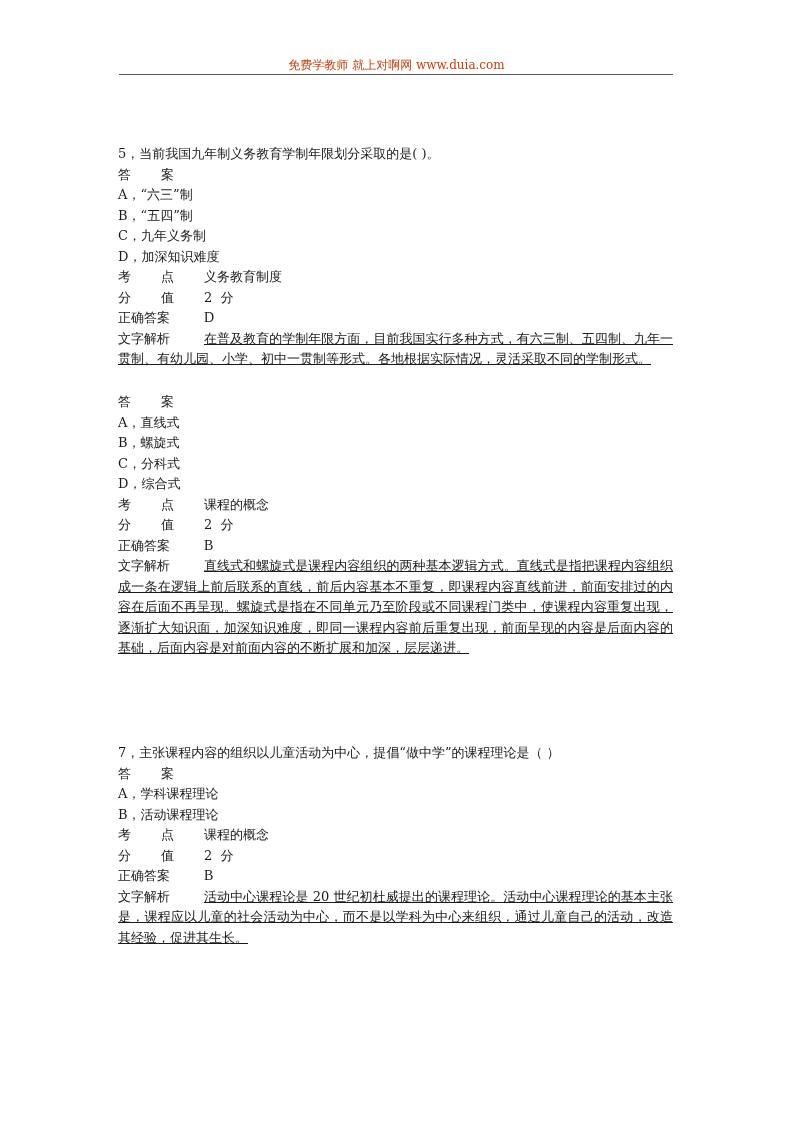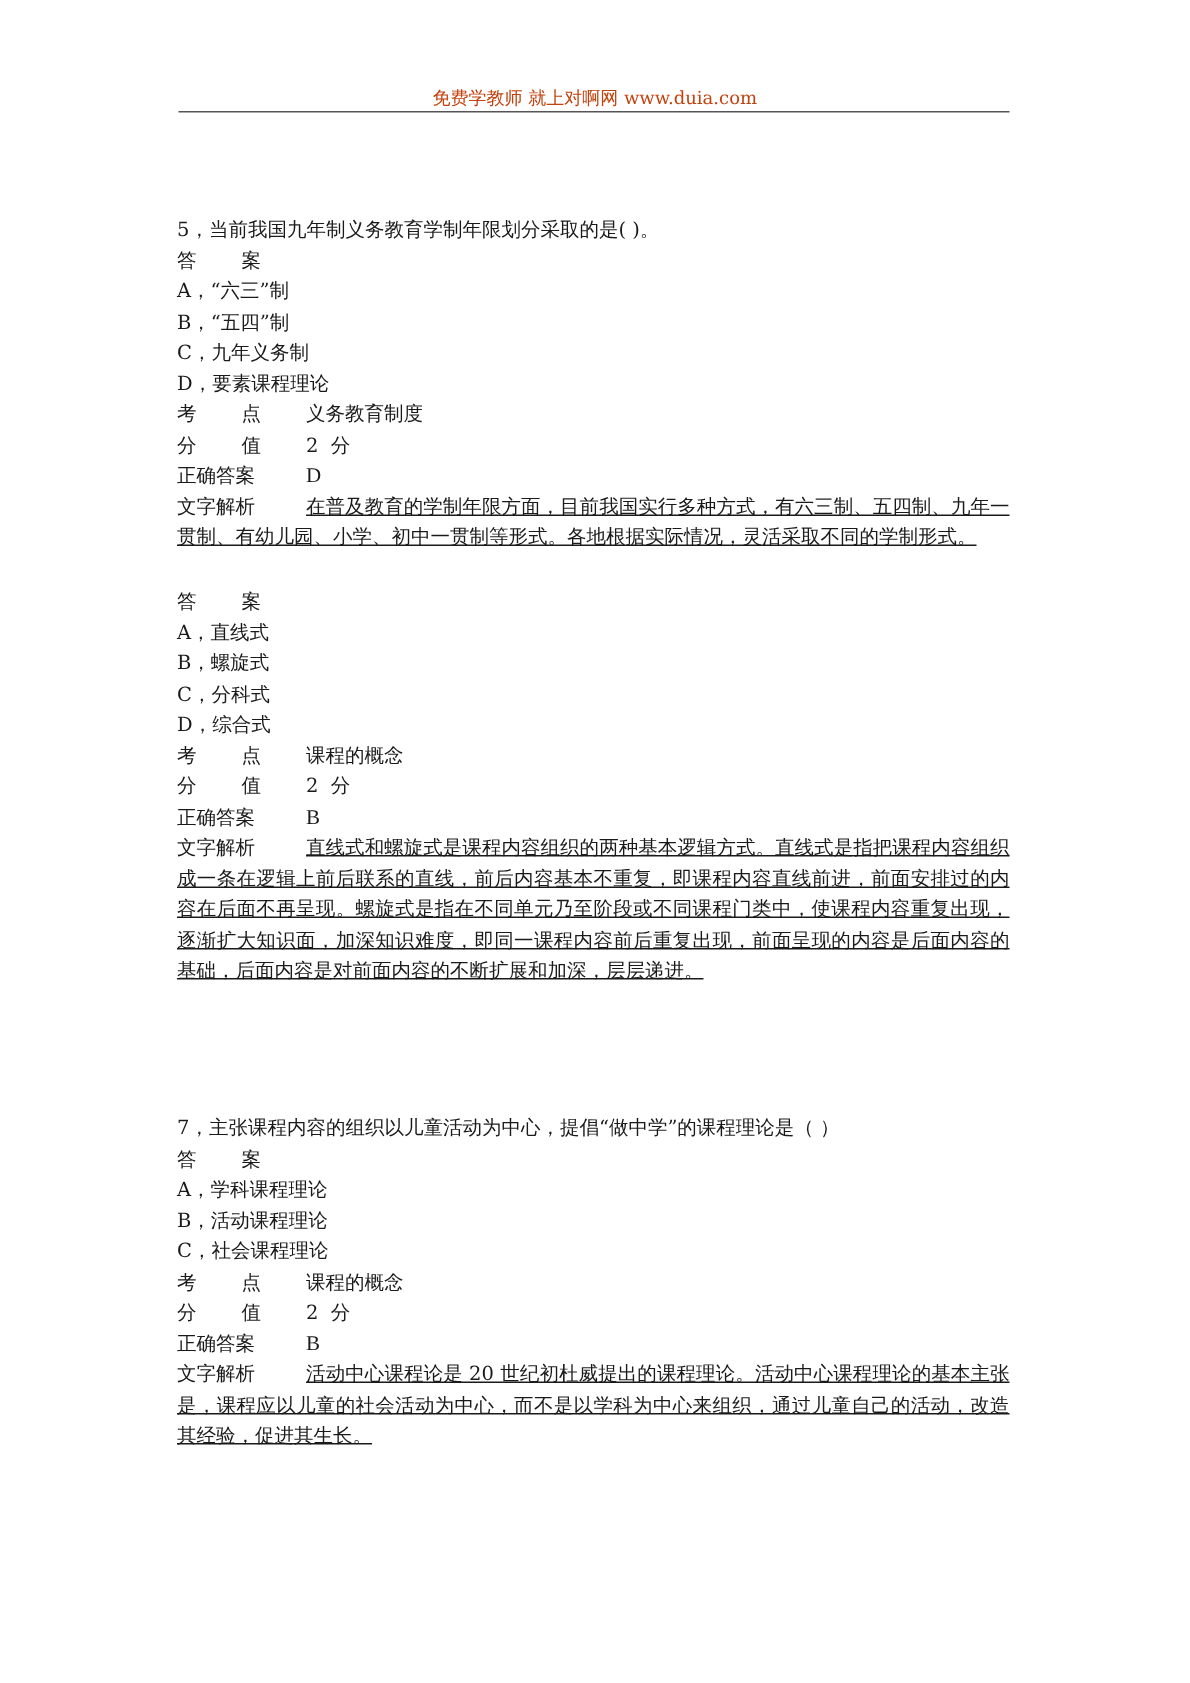--- a/index.html
+++ b/index.html
@@ -25,21 +25,21 @@
 
 <div class="header">免费学教师 就上对啊网 www.duia.com</div>
 <div class="header-rule"></div>
 
 <div class="question q5">
   <div class="line stem">5，当前我国九年制义务教育学制年限划分采取的是(    )。</div>
   <div class="line"><span class="label"><span>答</span><span style="display:inline-block;width:30px"></span><span>案</span></span></div>
   <div class="line">A，“六三”制</div>
   <div class="line">B，“五四”制</div>
   <div class="line">C，九年义务制</div>
-  <div class="line">D，要素课程理论</div>
+  <div class="line">D，加深知识难度</div>
   <div class="line"><span class="label"><span>考</span><span style="display:inline-block;width:30px"></span><span>点</span></span><span>义务教育制度</span></div>
   <div class="line"><span class="label"><span>分</span><span style="display:inline-block;width:30px"></span><span>值</span></span><span style="white-space:pre">2  分</span></div>
   <div class="line"><span class="label">正确答案</span><span class="ans-letter">D</span></div>
   <div class="analysis"><span class="label">文字解析</span><span>在普及教育的学制年限方面，目前我国实行多种方式，有六三制、五四制、九年一贯制、有幼儿园、小学、初中一贯制等形式。各地根据实际情况，灵活采取不同的学制形式。</span></div>
 </div>
 
 <div class="question q6">
   <div class="line"><span class="label"><span>答</span><span style="display:inline-block;width:30px"></span><span>案</span></span></div>
   <div class="line">A，直线式</div>
   <div class="line">B，螺旋式</div>
@@ -49,18 +49,17 @@
   <div class="line"><span class="label"><span>分</span><span style="display:inline-block;width:30px"></span><span>值</span></span><span style="white-space:pre">2  分</span></div>
   <div class="line"><span class="label">正确答案</span><span class="ans-letter">B</span></div>
   <div class="analysis"><span class="label">文字解析</span><span>直线式和螺旋式是课程内容组织的两种基本逻辑方式。直线式是指把课程内容组织成一条在逻辑上前后联系的直线，前后内容基本不重复，即课程内容直线前进，前面安排过的内容在后面不再呈现。螺旋式是指在不同单元乃至阶段或不同课程门类中，使课程内容重复出现，逐渐扩大知识面，加深知识难度，即同一课程内容前后重复出现，前面呈现的内容是后面内容的基础，后面内容是对前面内容的不断扩展和加深，层层递进。</span></div>
 </div>
 
 <div class="question q7">
   <div class="line stem">7，主张课程内容的组织以儿童活动为中心，提倡“做中学”的课程理论是（    ）</div>
   <div class="line"><span class="label"><span>答</span><span style="display:inline-block;width:30px"></span><span>案</span></span></div>
   <div class="line">A，学科课程理论</div>
   <div class="line">B，活动课程理论</div>
-  <div class="line">C，社会课程理论</div>
   <div class="line"><span class="label"><span>考</span><span style="display:inline-block;width:30px"></span><span>点</span></span><span>课程的概念</span></div>
   <div class="line"><span class="label"><span>分</span><span style="display:inline-block;width:30px"></span><span>值</span></span><span style="white-space:pre">2  分</span></div>
   <div class="line"><span class="label">正确答案</span><span class="ans-letter">B</span></div>
   <div class="analysis"><span class="label">文字解析</span><span>活动中心课程论是 20 世纪初杜威提出的课程理论。活动中心课程理论的基本主张是，课程应以儿童的社会活动为中心，而不是以学科为中心来组织，通过儿童自己的活动，改造其经验，促进其生长。</span></div>
 </div>
 
 </body></html>

